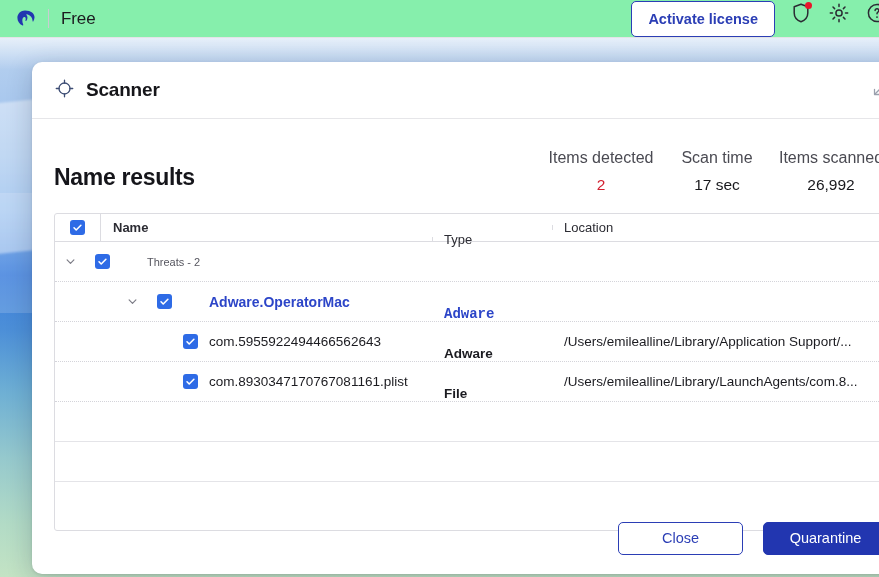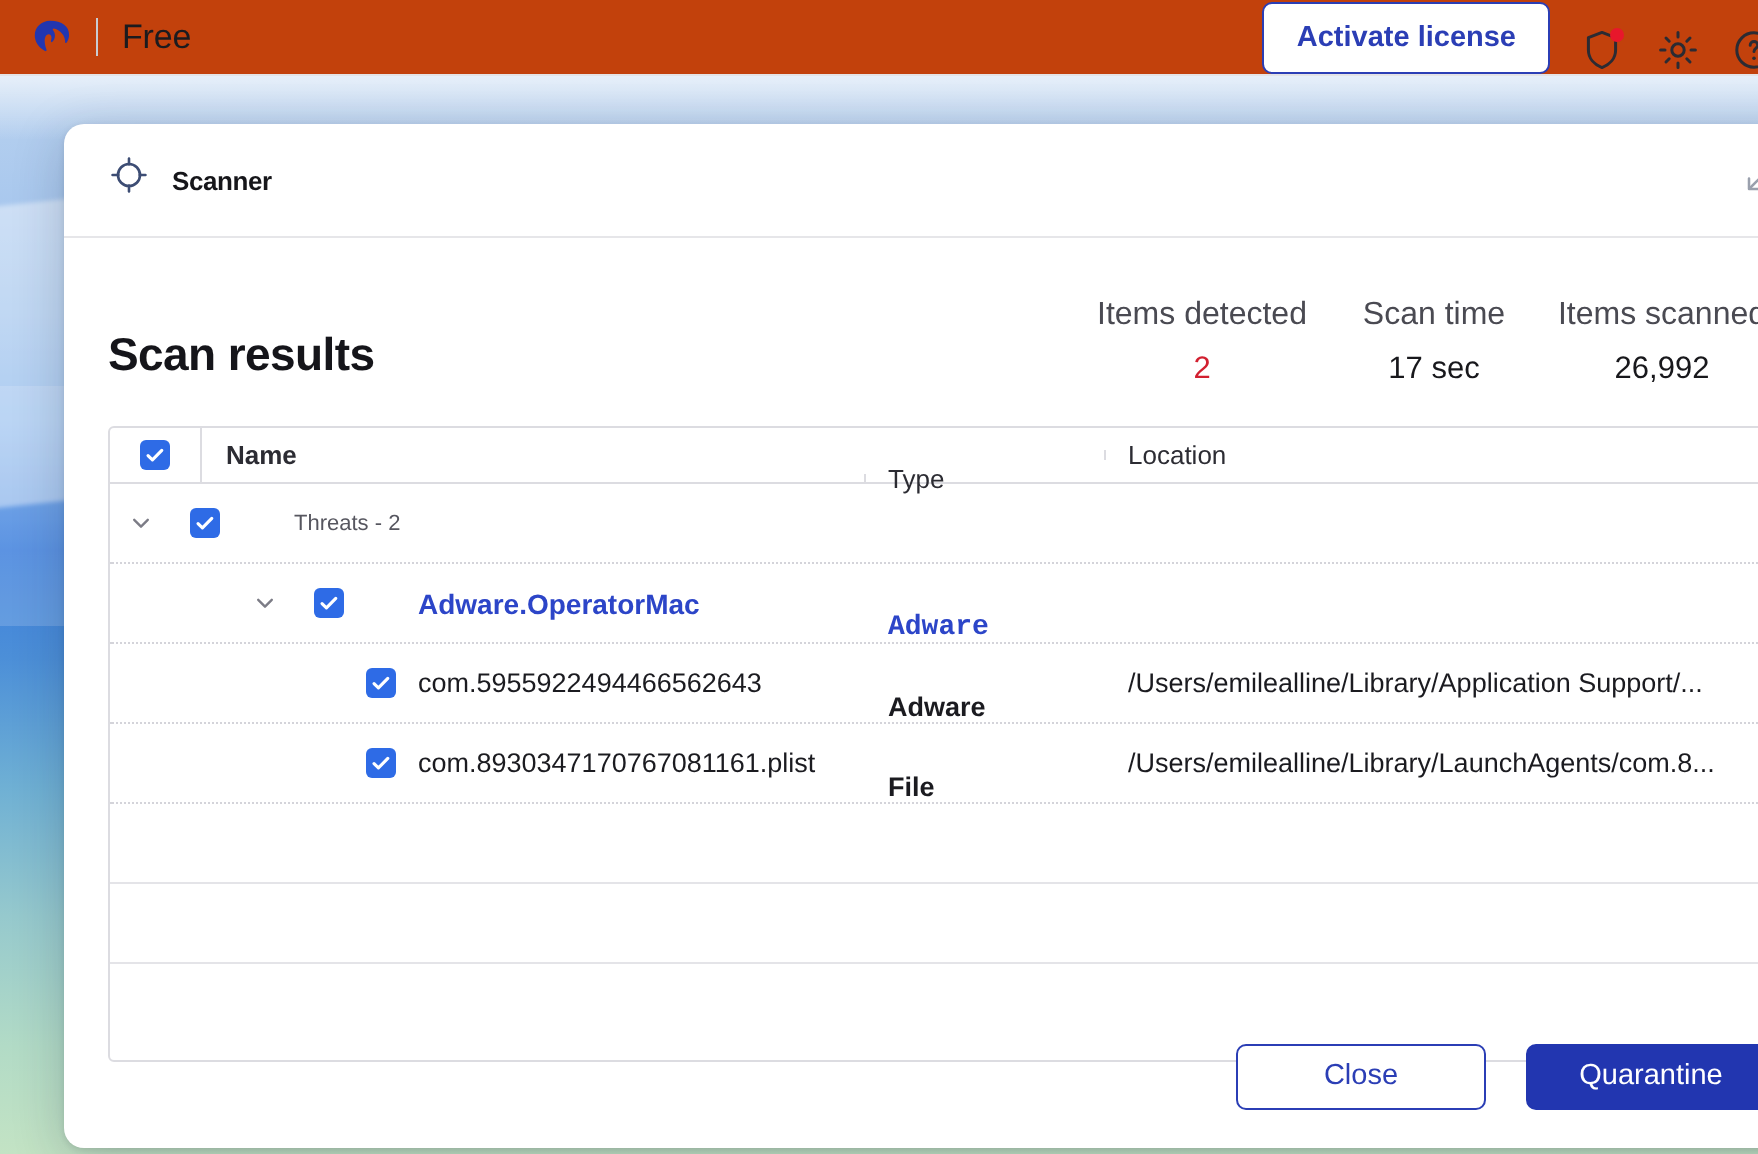--- a/index.html
+++ b/index.html
@@ -42,35 +42,35 @@
     border-radius:0 90% 70% 0 / 0 60% 100% 0;
   }
   .wave-top {
     position:absolute; left:0; top:0; width:879px; height:32px;
     background:linear-gradient(180deg, rgba(255,255,255,0.65), rgba(255,255,255,0.0));
   }
 
   
   .app-header {
     position:absolute; left:0; top:0; width:879px; height:38px;
-    background:#c2410c;
+    background:#86efac;
     border-bottom:1px solid #e3e3e6;
     display:flex; align-items:center;
     z-index:30;
   }
   .brand { display:flex; align-items:center; margin-left:14px; }
   .mb-logo { width:22px; height:22px; }
   .brand-divider {
     width:1px; height:19px; background:#c9ccd2; margin:0 12px;
   }
   .brand-edition {
     font-size:17px; color:#1b1b1f; letter-spacing:-0.1px;
   }
   .header-right {
-    margin-left:auto; display:flex; align-items:flex-end; gap:14px;
+    margin-left:auto; display:flex; align-items:flex-start; gap:14px;
     padding-right:0px;
   }
   .activate-btn {
     border:1.5px solid #2B3EB5;
     color:#2B3EB5;
     background:#fff;
     border-radius:5px;
     font-size:14.5px;
     font-weight:bold;
     padding:9px 16px;
@@ -99,21 +99,21 @@
     overflow:hidden;
   }
   .dlg-titlebar {
     height:57px;
     border-bottom:1px solid #e6e6e9;
     display:flex; align-items:center;
     padding:0 22px;
   }
   .dlg-title-left { display:flex; align-items:center; gap:11px; }
   .dlg-title-text {
-    font-size:13px; font-weight:bold; color:#16161a; letter-spacing:-0.2px;
+    font-size:19px; font-weight:bold; color:#16161a; letter-spacing:-0.2px;
   }
   .minimize-btn {
     margin-left:auto; margin-right:1px; cursor:pointer;
     width:22px; height:22px;
     display:flex; align-items:center; justify-content:center;
   }
 
   
   .results-bar {
     display:flex; align-items:flex-end;
@@ -324,21 +324,21 @@
     </div>
     <span class="minimize-btn">
       <svg width="17" height="17" viewBox="0 0 20 20" fill="none">
         <path d="M15 5 L5.6 14.4" stroke="#9aa0ad" stroke-width="1.5" stroke-linecap="round"></path>
         <path d="M5.3 8.6 V14.7 H11.4" stroke="#9aa0ad" stroke-width="1.5" stroke-linecap="round" stroke-linejoin="round"></path>
       </svg>
     </span>
   </div>
 
   <div class="results-bar">
-    <div class="results-title">Scan results</div>
+    <div class="results-title">Name results</div>
     <div class="stats">
       <div class="stat detected">
         <div class="stat-label">Items detected</div>
         <div class="stat-value alert">2</div>
       </div>
       <div class="stat time">
         <div class="stat-label">Scan time</div>
         <div class="stat-value">17 sec</div>
       </div>
       <div class="stat scanned">

